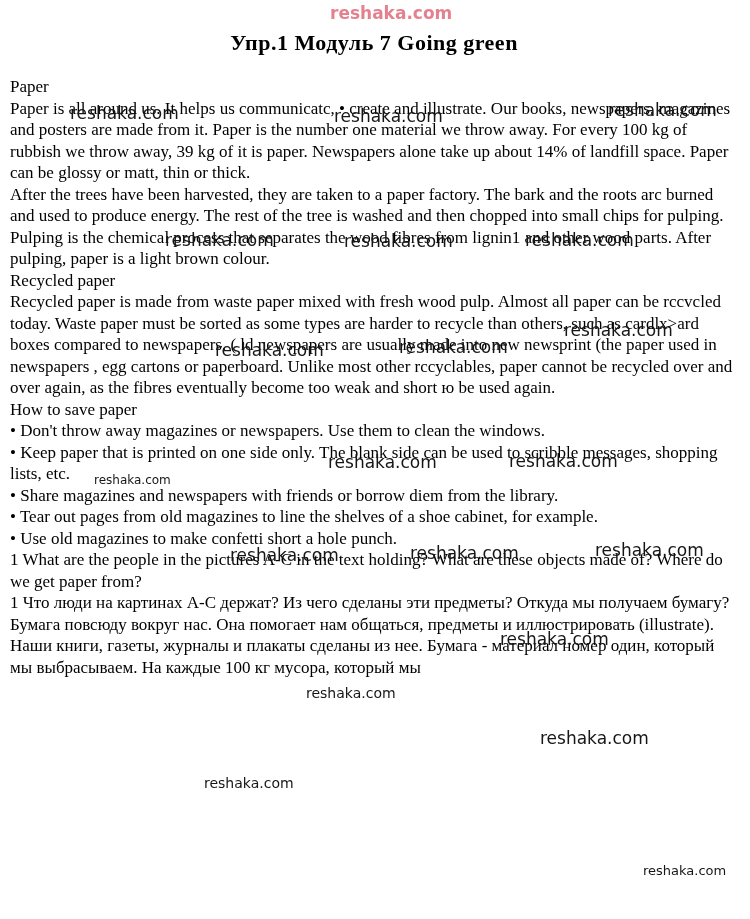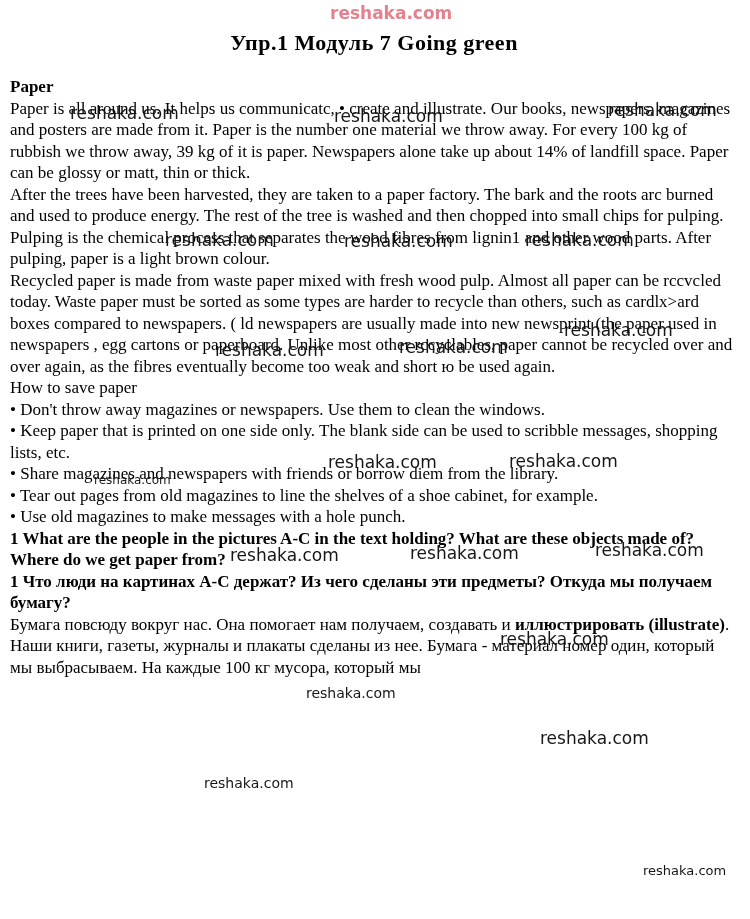--- a/index.html
+++ b/index.html
@@ -22,21 +22,21 @@
     font-size: 22px;
     font-weight: bold;
     margin-top: 22px;
     margin-bottom: 20px;
     letter-spacing: 0.5px;
   }
   .body p {
     font-size: 17px;
     line-height: 21.5px;
   }
-  .b { font-weight: bold; }
+  .b { font-weight: normal; }
   .center { text-align: center; }
   #wm-layer {
     position: absolute; left: 12px; top: 0; width: 750px; height: 919px;
     pointer-events: none;
     z-index: 5;
   }
   .watermark {
     position: absolute;
     white-space: nowrap;
     font-family: "DejaVu Sans", sans-serif;
@@ -71,27 +71,28 @@
       <div class="watermark" style="left: 192px; top: 775px; font-size: 14px; color: rgb(22, 22, 22);">reshaka.com</div>
       <div class="watermark" style="left: 631px; top: 863px; font-size: 13px; color: rgb(22, 22, 22);">reshaka.com</div>
     </div>
 
   <h1 class="title">Упр.1 Модуль 7 Going green</h1>
 
   <div class="body">
     <p class="b">Paper</p>
     <p>Paper is all around us. It helps us communicatc, • create and illustrate. Our books, newspapers, magazines and posters are made from it. Paper is the number one material we throw away. For every 100 kg of rubbish we throw away, 39 kg of it is paper. Newspapers alone take up about 14% of landfill space. Paper can be glossy or matt, thin or thick.</p>
     <p>After the trees have been harvested, they are taken to a paper factory. The bark and the roots arc burned and used to produce energy. The rest of the tree is washed and then chopped into small chips for pulping. Pulping is the chemical process that separates the wood fibres from lignin1 and other wood parts. After pulping, paper is a light brown colour.</p>
+    <p>Recycled paper</p>
     <p>Recycled paper is made from waste paper mixed with fresh wood pulp. Almost all paper can be rccvcled today. Waste paper must be sorted as some types are harder to recycle than others, such as cardlx&gt;ard boxes compared to newspapers. ( ld newspapers are usually made into new newsprint (the paper used in newspapers , egg cartons or paperboard. Unlike most other rccyclables, paper cannot be recycled over and over again, as the fibres eventually become too weak and short ю be used again.</p>
     <p>How to save paper</p>
 
     <p class="bullet">• Don't throw away magazines or newspapers. Use them to clean the windows.</p>
     <p class="bullet">• Keep paper that is printed on one side only. The blank side can be used to scribble messages, shopping lists, etc.</p>
     <p class="bullet">• Share magazines and newspapers with friends or borrow diem from the library.</p>
     <p class="bullet">• Tear out pages from old magazines to line the shelves of a shoe cabinet, for example.</p>
-    <p class="bullet">• Use old magazines to make messages with a hole punch.</p>
+    <p class="bullet">• Use old magazines to make confetti short a hole punch.</p>
 
     <p class="b">1 What are the people in the pictures A-C in the text holding? What are these objects made of? Where do we get paper from?</p>
     <p class="b">1 Что люди на картинах А-С держат? Из чего сделаны эти предметы? Откуда мы получаем бумагу?</p>
 
-    <p><span>Бумага повсюду вокруг нас. Она помогает нам получаем, создавать и </span><span class="b">иллюстрировать (illustrate)</span><span>. Наши книги, газеты, журналы и плакаты сделаны из нее. Бумага - материал номер один, который мы выбрасываем. На каждые 100 кг мусора, который мы</span></p>
+    <p><span>Бумага повсюду вокруг нас. Она помогает нам общаться, предметы и </span><span class="b">иллюстрировать (illustrate)</span><span>. Наши книги, газеты, журналы и плакаты сделаны из нее. Бумага - материал номер один, который мы выбрасываем. На каждые 100 кг мусора, который мы</span></p>
   </div>
 </div>
 
 </body></html>

